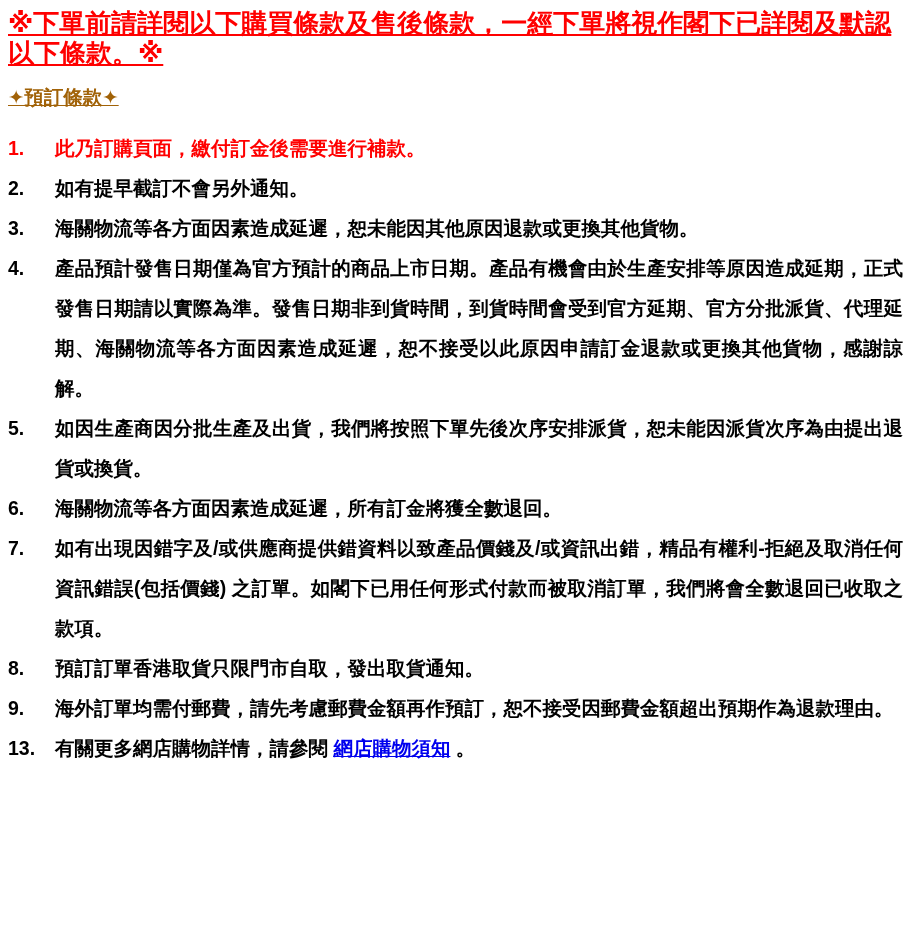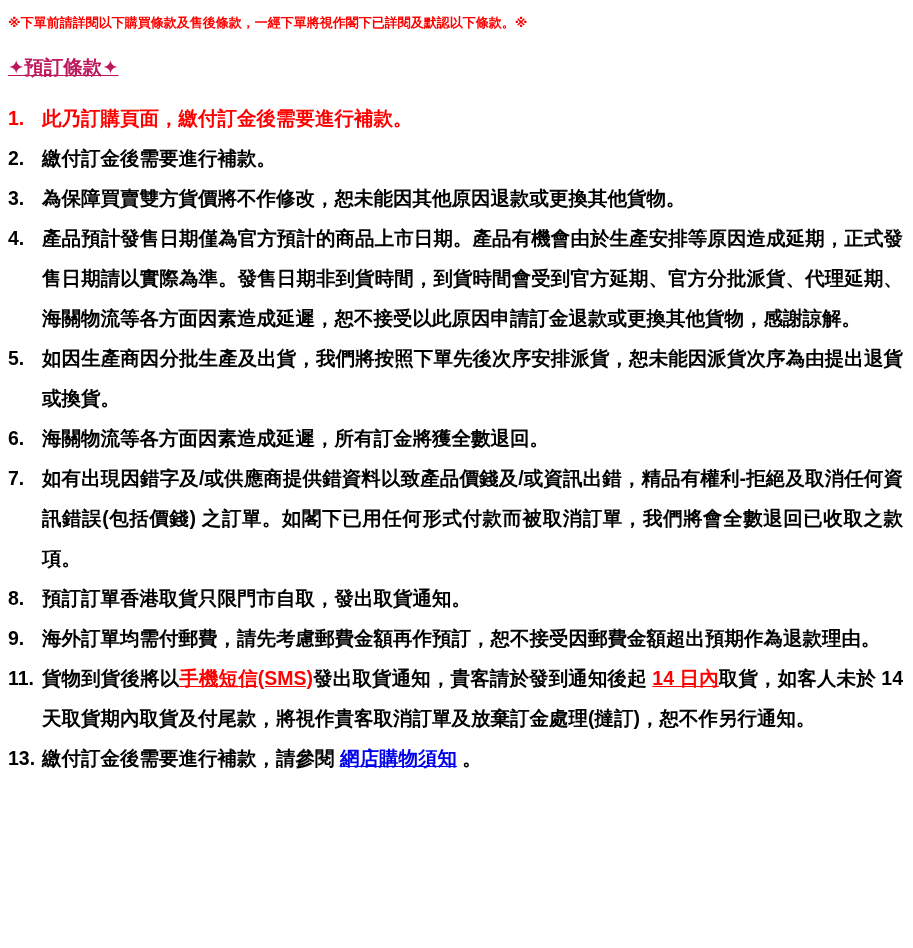--- a/index.html
+++ b/index.html
@@ -15,44 +15,46 @@
     font-weight: bold;
     color: #000000;
   }
   .page {
     padding: 8px 10px 10px 8px;
     font-size: 19.5px;
     line-height: 40px;
   }
   .notice-title {
     color: var(--red, #ff0000);
-    font-size: 13px;
+    text-decoration: underline;
+    font-size: 26px;
     margin-bottom: 12px;
     line-height: 30px;
   }
   .section-header {
-    color: #be185d;
+    color: #a16207;
     text-decoration: underline;
     margin-bottom: 14px;
     line-height: 34px;
   }
   .terms-list {
     display: block;
   }
   .term-item {
     display: flex;
     align-items: flex-start;
   }
   .term-num {
     flex: 0 0 34px;
     white-space: nowrap;
   }
   .term-text {
     flex: 1 1 auto;
     text-align: justify;
+    margin-left: 13px;
   }
   .red { color: var(--red, #ff0000); }
   .red-underline {
     color: var(--red, #ff0000);
     text-decoration: underline;
   }
   .link {
     color: var(--link, #0000ee);
     cursor: pointer;
   }
@@ -65,25 +67,25 @@
 
   <div class="section-header">✦預訂條款✦</div>
 
   <div class="terms-list">
       <div class="term-item">
         <span class="term-num red">1.</span>
         <span class="term-text red"><span>此乃訂購頁面，繳付訂金後需要進行補款。</span></span>
       </div>
       <div class="term-item">
         <span class="term-num">2.</span>
-        <span class="term-text"><span>繳付訂金後需要進行補款。</span></span>
+        <span class="term-text"><span>如有提早截訂不會另外通知。</span></span>
       </div>
       <div class="term-item">
         <span class="term-num">3.</span>
-        <span class="term-text"><span>為保障買賣雙方貨價將不作修改，恕未能因其他原因退款或更換其他貨物。</span></span>
+        <span class="term-text"><span>海關物流等各方面因素造成延遲，恕未能因其他原因退款或更換其他貨物。</span></span>
       </div>
       <div class="term-item">
         <span class="term-num">4.</span>
         <span class="term-text"><span>產品預計發售日期僅為官方預計的商品上市日期。產品有機會由於生產安排等原因造成延期，正式發售日期請以實際為準。發售日期非到貨時間，到貨時間會受到官方延期、官方分批派貨、代理延期、海關物流等各方面因素造成延遲，恕不接受以此原因申請訂金退款或更換其他貨物，感謝諒解。</span></span>
       </div>
       <div class="term-item">
         <span class="term-num">5.</span>
         <span class="term-text"><span>如因生產商因分批生產及出貨，我們將按照下單先後次序安排派貨，恕未能因派貨次序為由提出退貨或換貨。</span></span>
       </div>
       <div class="term-item">
@@ -96,21 +98,17 @@
       </div>
       <div class="term-item">
         <span class="term-num">8.</span>
         <span class="term-text"><span>預訂訂單香港取貨只限門市自取，發出取貨通知。</span></span>
       </div>
       <div class="term-item">
         <span class="term-num">9.</span>
         <span class="term-text"><span>海外訂單均需付郵費，請先考慮郵費金額再作預訂，恕不接受因郵費金額超出預期作為退款理由。</span></span>
       </div>
       <div class="term-item">
-        <span class="term-num">11.</span>
-        <span class="term-text"><span>貨物到貨後將以</span><span class="red-underline">手機短信(SMS)</span><span>發出取貨通知，貴客請於發到通知後起 </span><span class="red-underline">14 日內</span><span>取貨，如客人未於 14 天取貨期內取貨及付尾款，將視作貴客取消訂單及放棄訂金處理(撻訂)，恕不作另行通知。</span></span>
-      </div>
-      <div class="term-item">
         <span class="term-num">13.</span>
-        <span class="term-text"><span>繳付訂金後需要進行補款，請參閱 </span><a class="link" href="#">網店購物須知</a><span> 。</span></span>
+        <span class="term-text"><span>有關更多網店購物詳情，請參閱 </span><a class="link" href="#">網店購物須知</a><span> 。</span></span>
       </div>
     </div>
 </div>
 
 </body></html>

